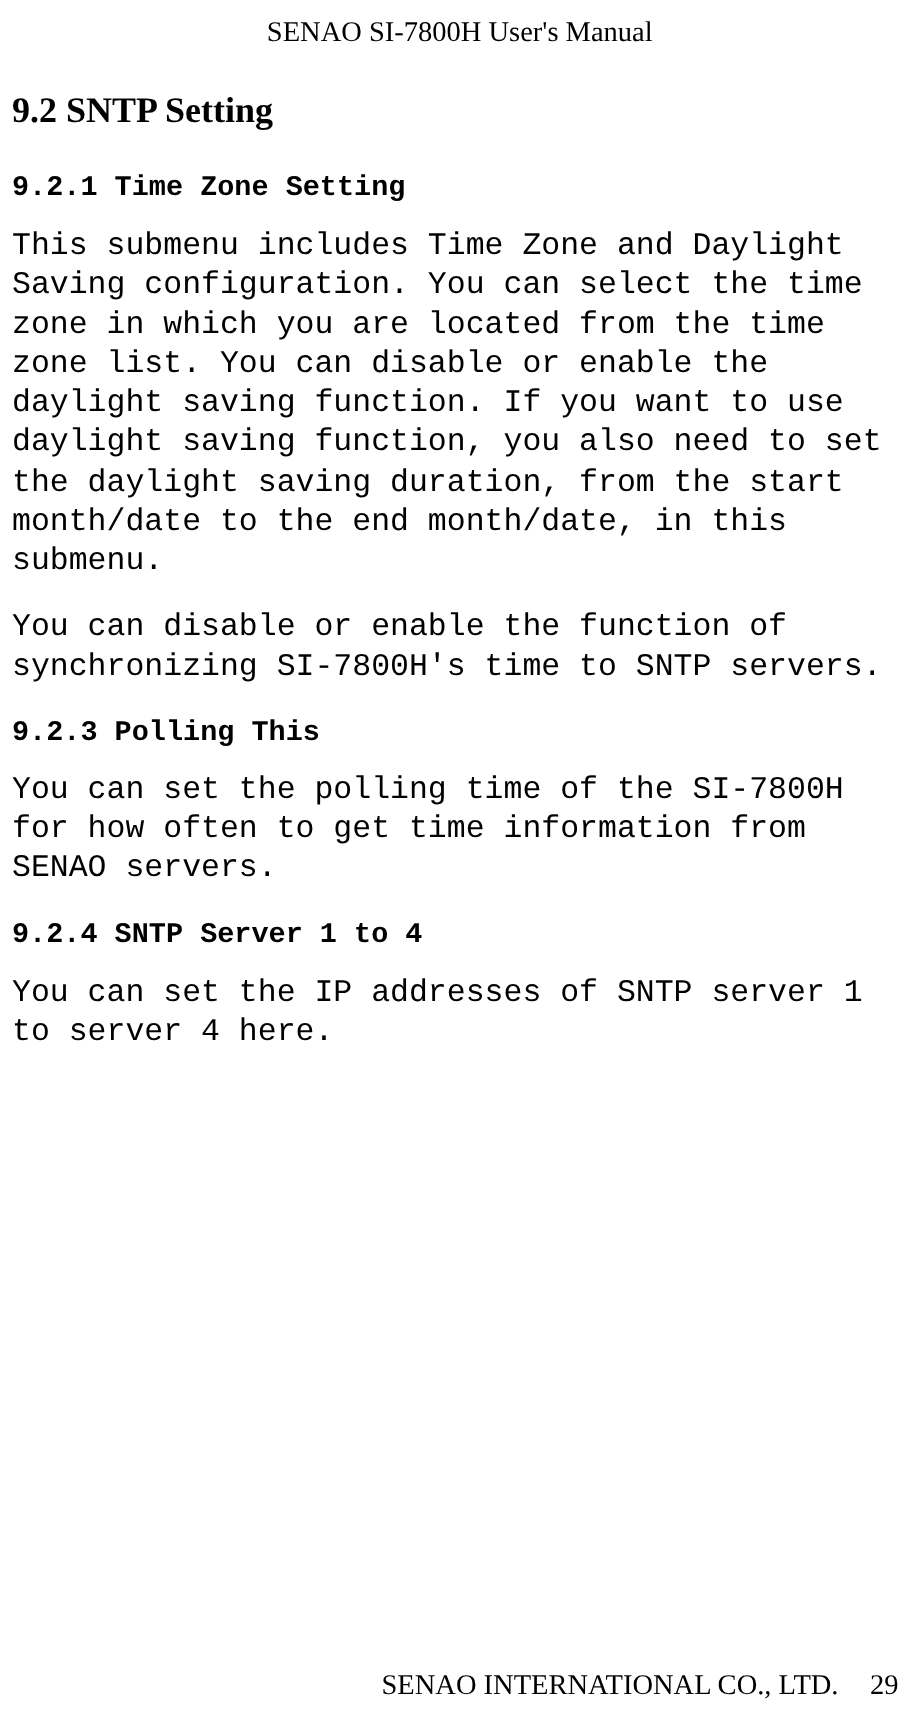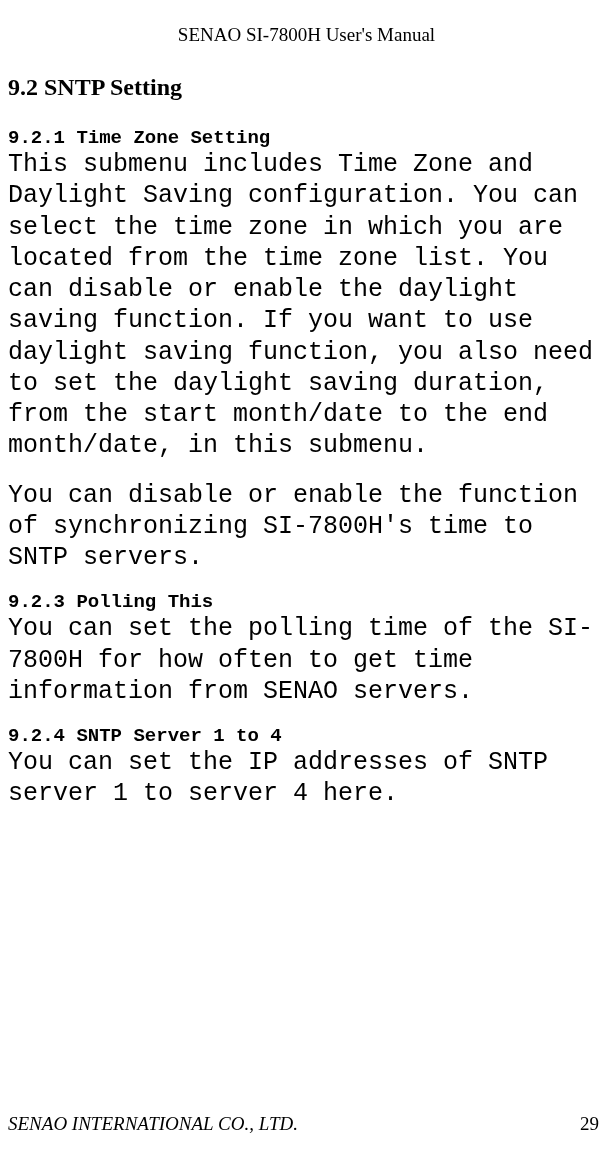--- a/index.html
+++ b/index.html
@@ -14,61 +14,60 @@
     }
     .page {
       padding: 0 8px;
       box-sizing: border-box;
       height: 100%;
       position: relative;
     }
     .header {
       text-align: center;
       font-size: 19px;
-      padding-top: 24px;
+      padding-top: 11px;
       padding-bottom: 28px;
     }
     .section-heading {
       font-size: 24px;
       font-weight: bold;
       margin-bottom: 26px;
     }
     .subsection-heading {
       font-size: 19px;
       font-weight: bold;
       margin-top: 18px;
       margin-bottom: 0;
     }
     .body-text {
-      font-size: 25px;
+      font-size: 21px;
       line-height: 1.25;
-      margin-top: 0;
+      margin-top: 16px;
       margin-bottom: 0;
     }
     .block {
       margin-bottom: 18px;
       font-family: Liberation Mono, monospace;
     }
     .footer {
       position: absolute;
       bottom: 18px;
       left: 8px;
       right: 8px;
       display: flex;
       justify-content: space-between;
       font-size: 19px;
       box-sizing: border-box;
       padding-left: 60px;
       padding-right: 6px;
     }
     .footer-center {
       flex: 1;
-      text-align: left;
+      text-align: right;
       margin-left: -60px;
-      font-style: italic;
     }
     .footer-right {
       width: 40px;
       text-align: right;
     }
   </style>
 </head>
 <body>
 
 <div class="page">

